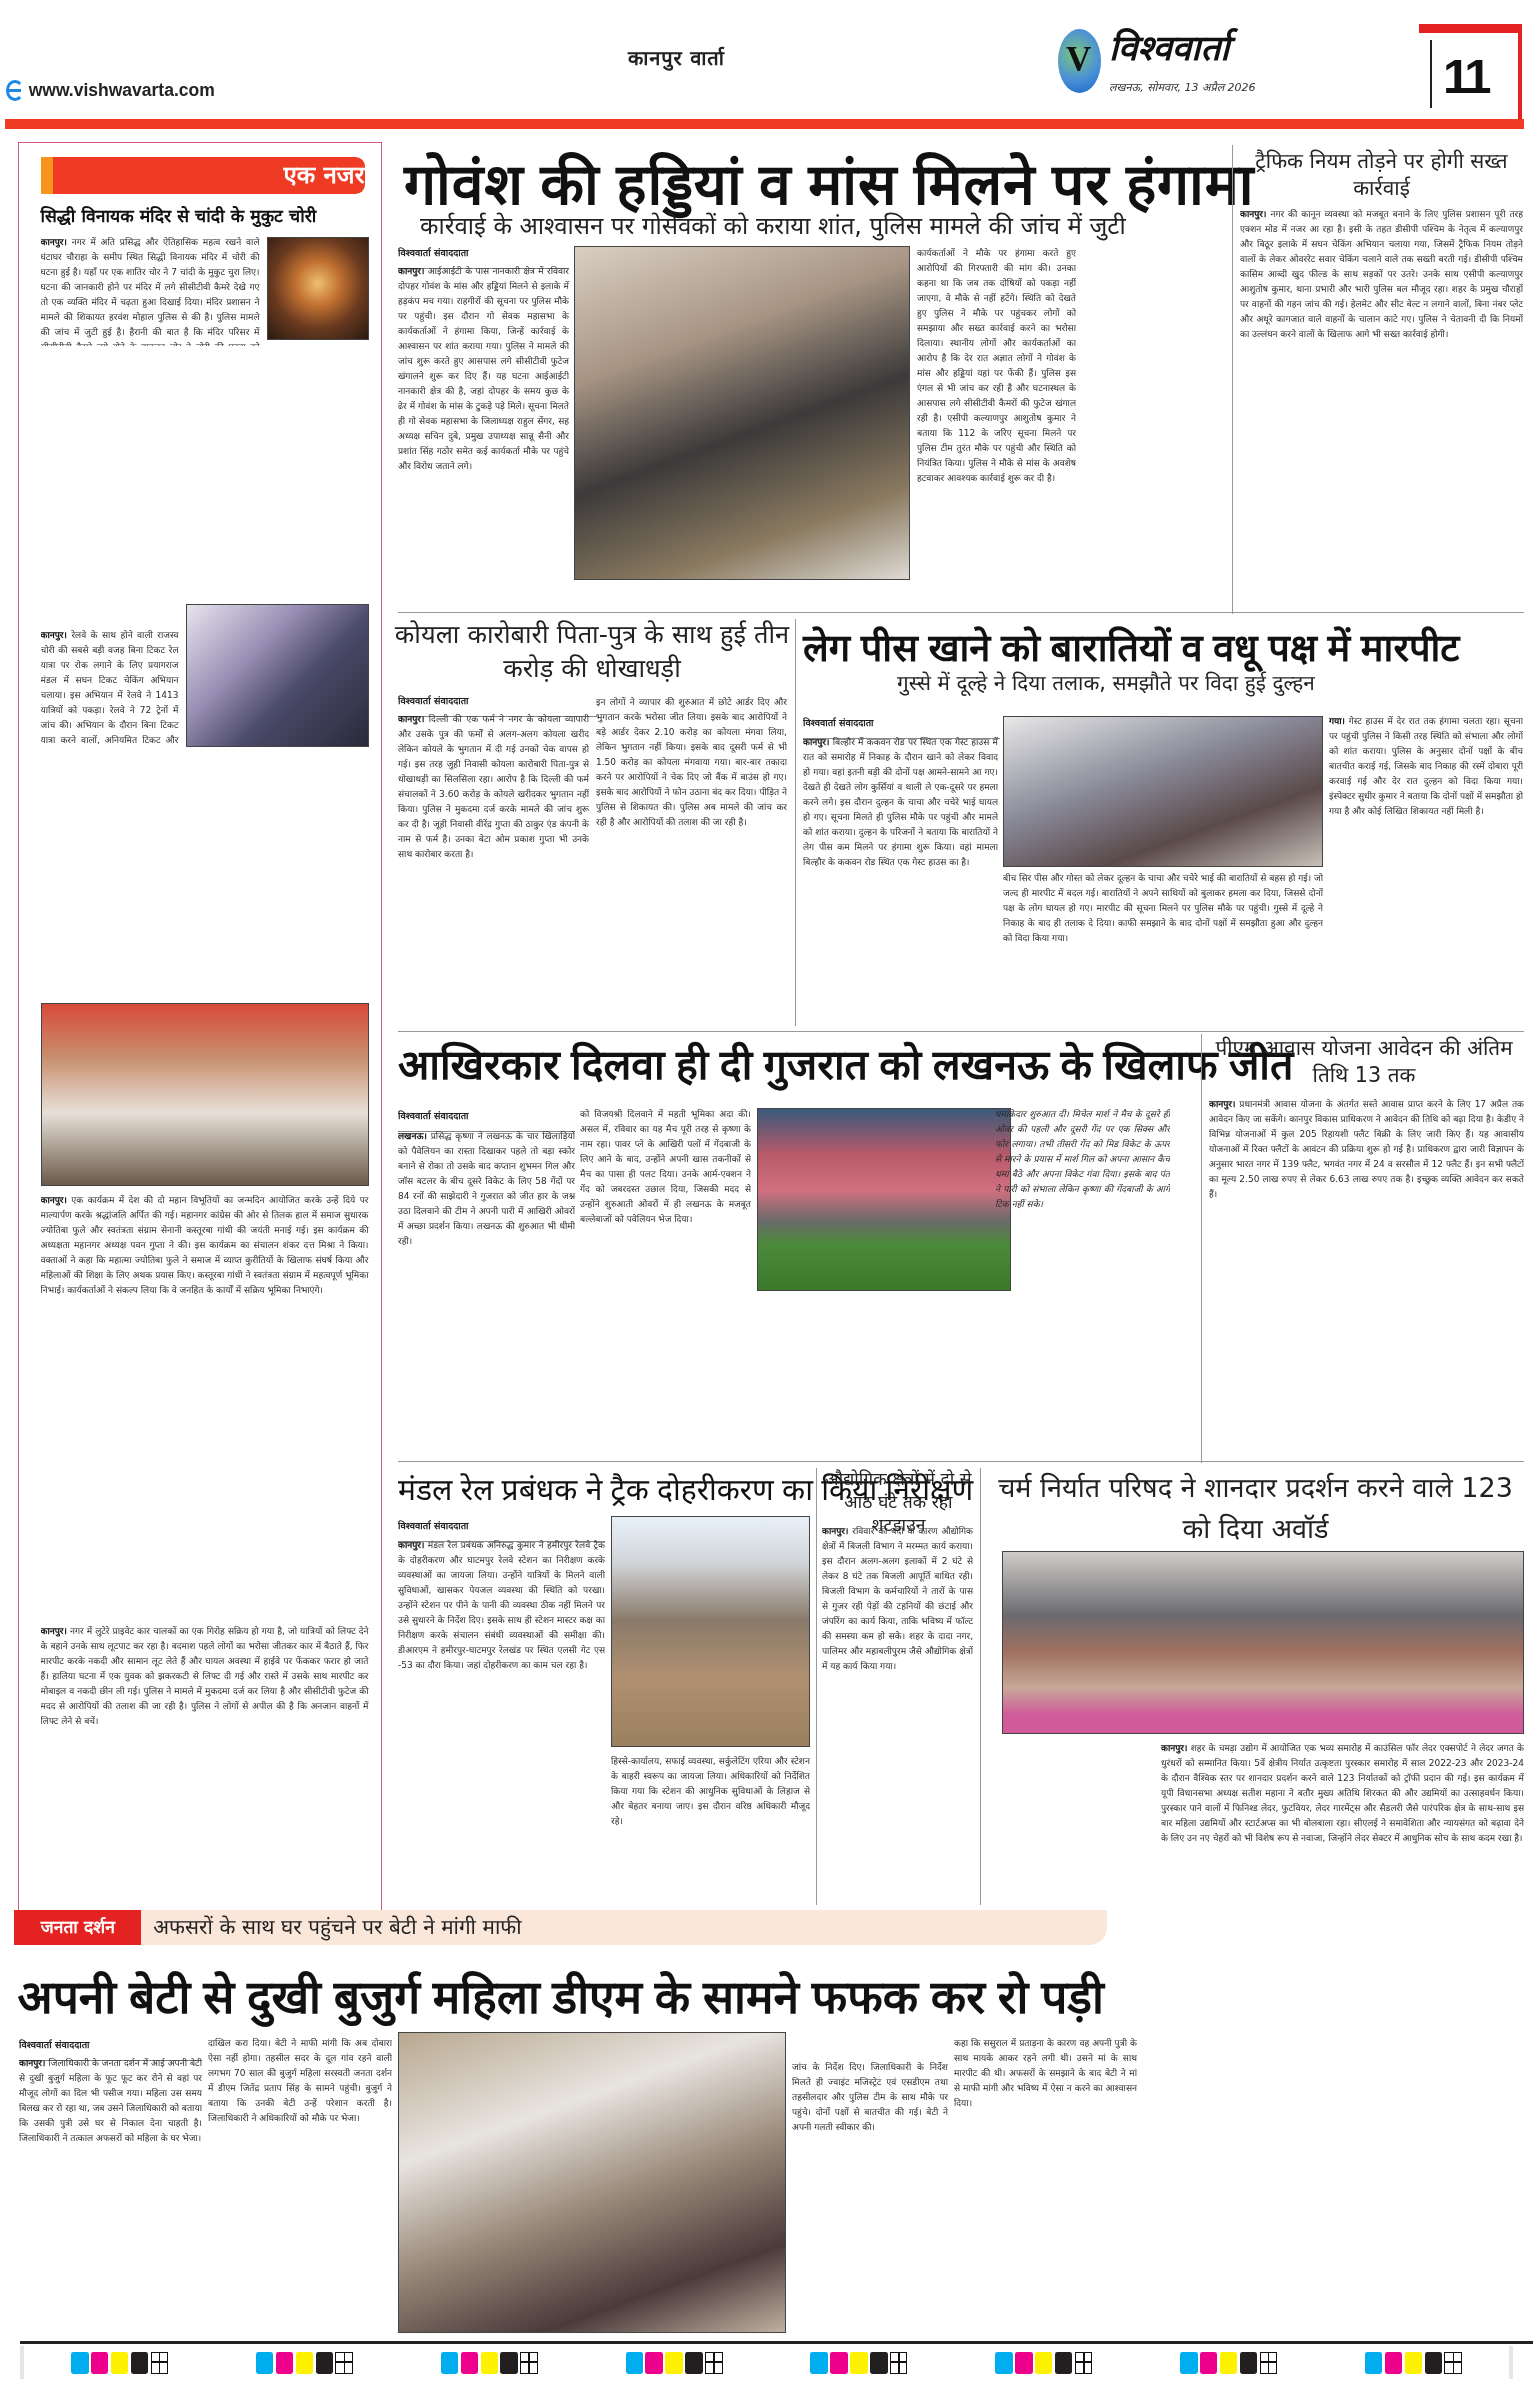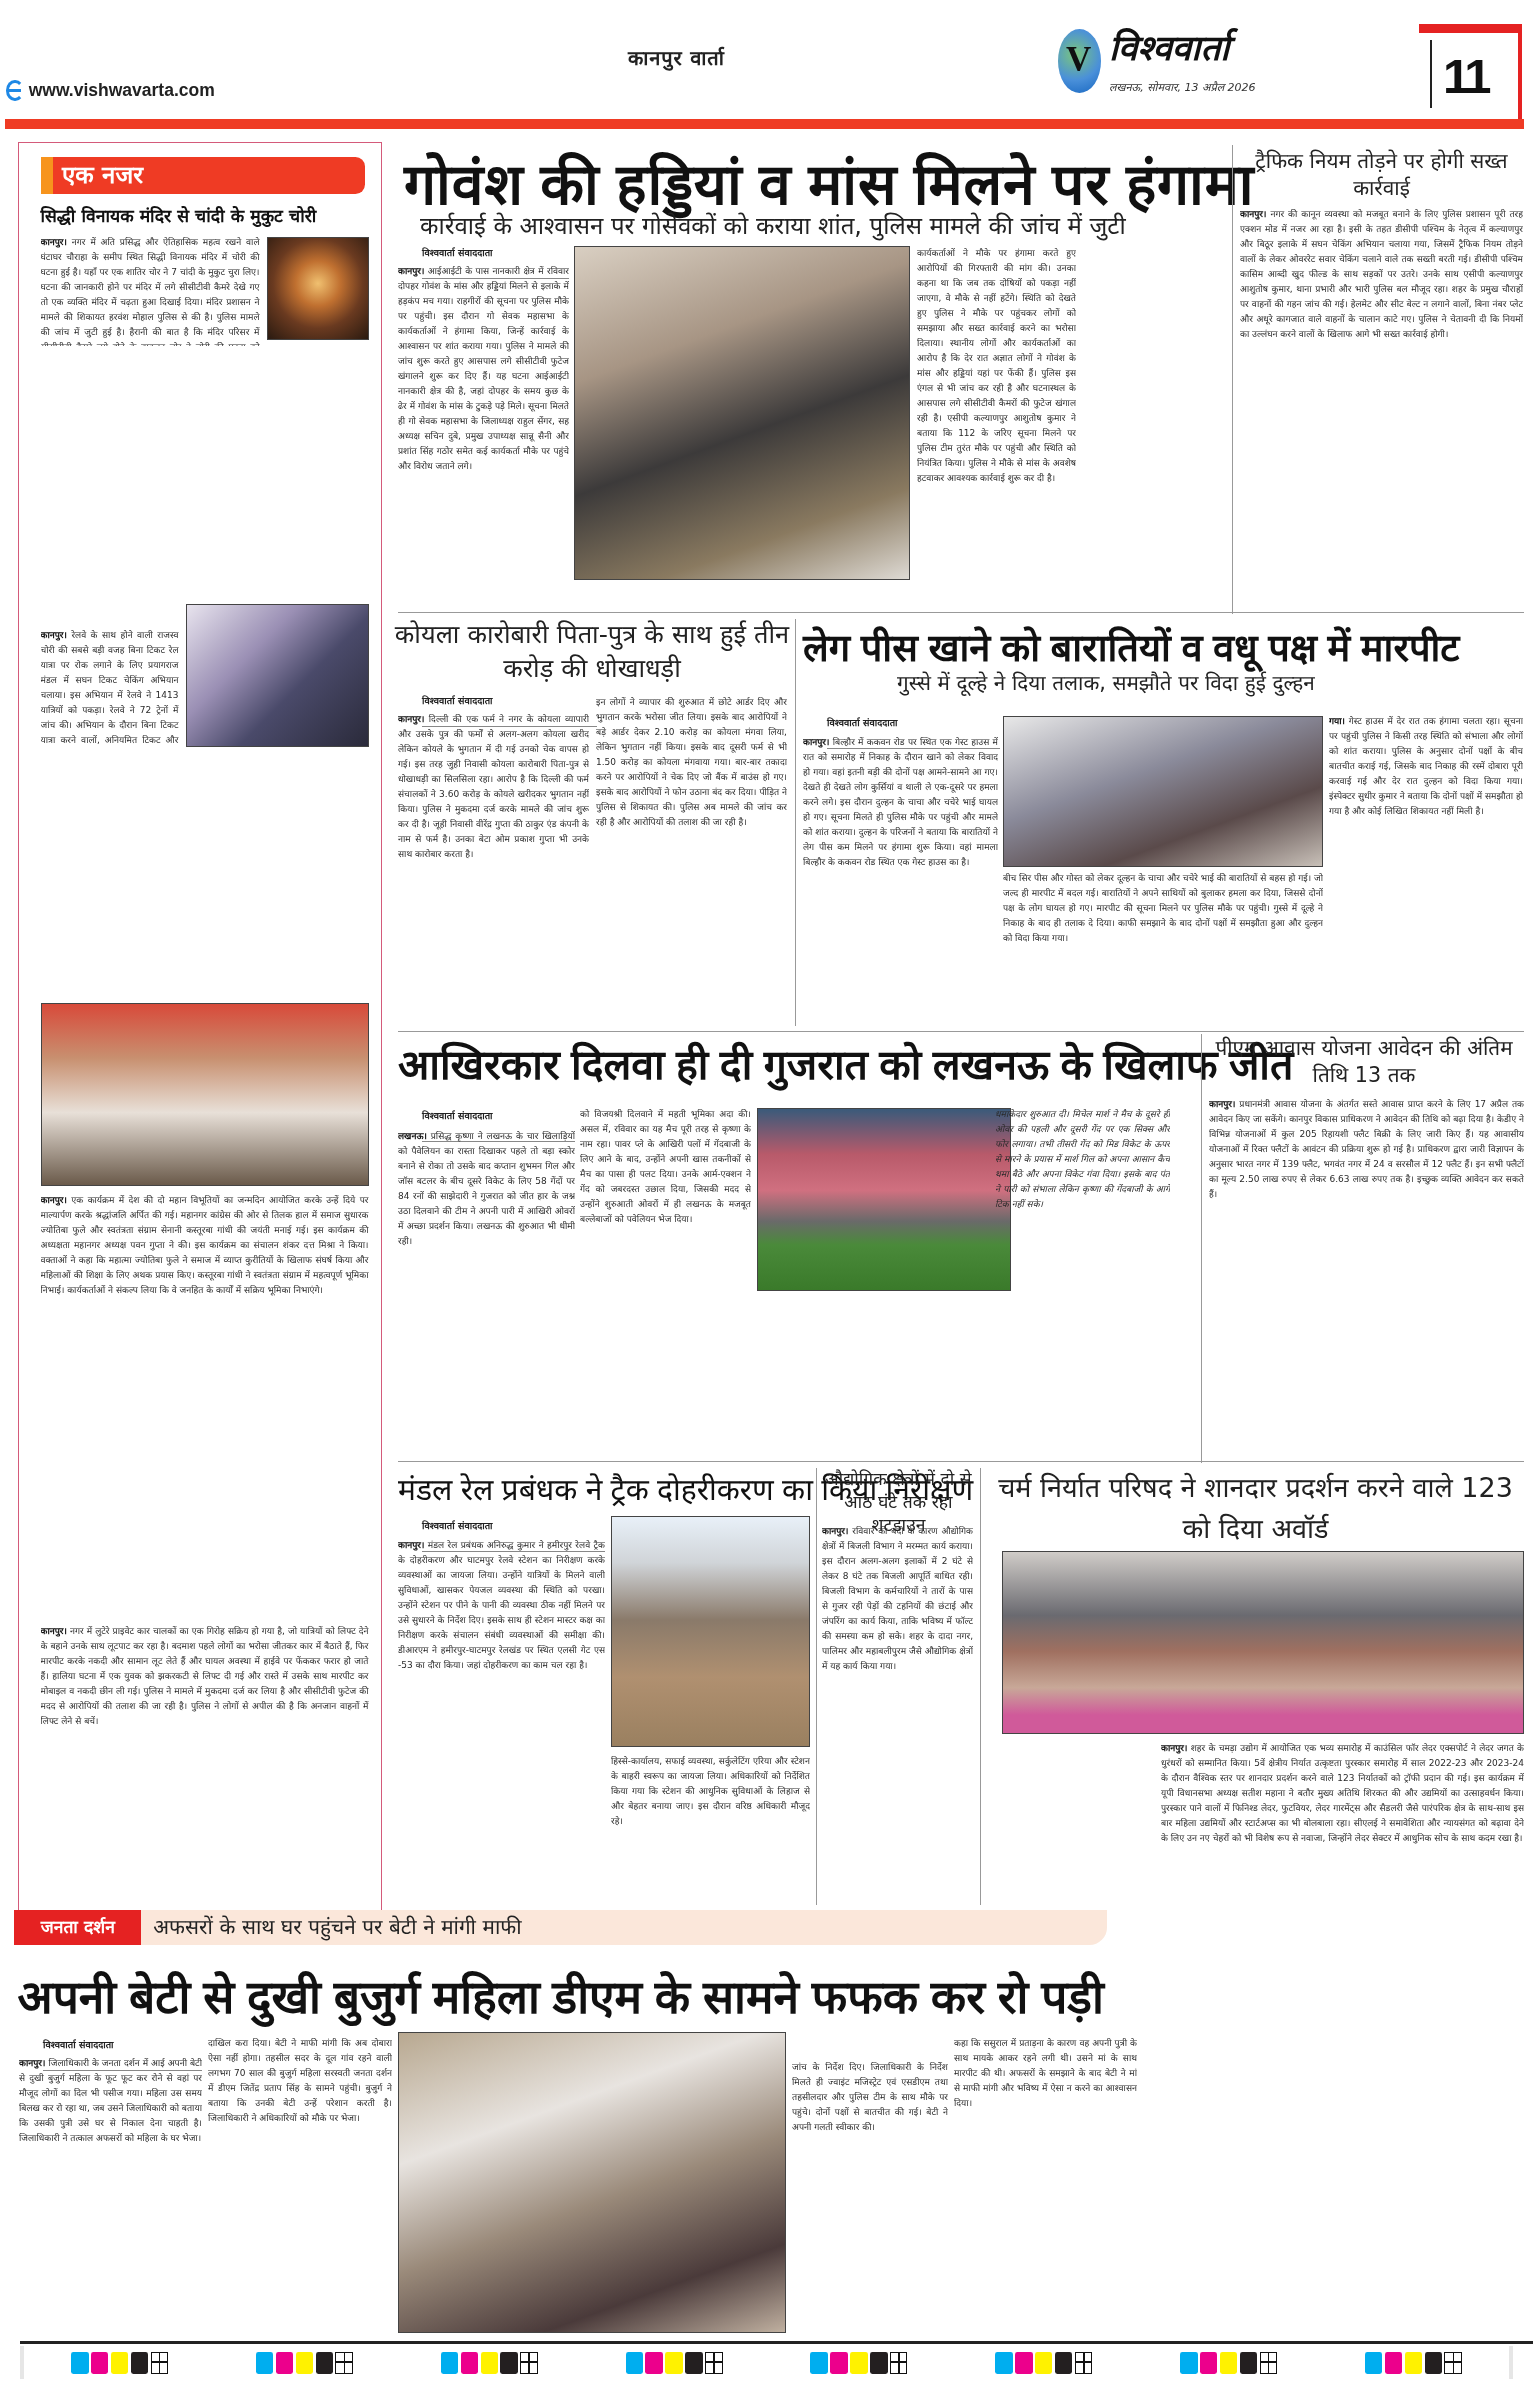--- a/index.html
+++ b/index.html
@@ -15,31 +15,31 @@
   .brand { position: absolute; left: 1058px; top: 29px; display: flex; align-items: center; gap: 8px; }
   .brand-logo { width: 43px; height: 64px; border-radius: 50%; background: radial-gradient(circle at 40% 40%, #7bc67b 0%, #4a90d9 55%, #1565c0 100%); position: relative; }
   .brand-logo::after { content: "V"; position: absolute; left: 8px; top: 11px; font-family: "Liberation Serif", serif; font-size: 35px; font-weight: bold; color: #111; }
   .brand-text { display: flex; flex-direction: column; font-style: italic; }
   .brand-name { font-size: 35px; font-weight: bold; color: #111; line-height: 1.1; }
   .brand-date { font-size: 11px; color: #333; margin-top: 11px; }
   .page-num-box { position: absolute; left: 1419px; top: 24px; width: 103px; height: 105px; border-top: 9.5px solid #e52222; border-right: 4px solid #e52222; }
   .page-num-sep { position: absolute; left: 1430px; top: 40px; width: 1.6px; height: 68px; background: #222; }
   .page-num { position: absolute; left: 1443px; top: 48px; font-family: "Liberation Sans", sans-serif; font-size: 49px; font-weight: bold; color: #111; letter-spacing: -3.2px; }
   .red-rule { position: absolute; left: 4.8px; top: 119px; width: 1519px; height: 9.5px; background: #ef3b24; }
-  .byline { font-size: 9.5px; font-weight: bold; color: #222; border-bottom: 1.6px solid #888; padding-bottom: 19px; margin-bottom: 4.8px; display: inline-block; width: 100%; margin-left: 24px; }
+  .byline { font-size: 9.5px; font-weight: bold; color: #222; border-bottom: 1.6px solid #888; padding-bottom: 9px; margin-bottom: 4.8px; display: inline-block; width: 100%; }
   .body-text { font-size: 9px; line-height: 15px; text-align: justify; color: #2a2a2a; font-family: "DejaVu Sans", sans-serif; }
   .body-text b { color: #111; }
   .photo { position: absolute; border: 0.8px solid #444; overflow: hidden; }
   .col-text { position: absolute; overflow: hidden; }
   .vrule { position: absolute; width: 0.8px; background: #999; }
   .hrule { position: absolute; height: 0.8px; background: #999; }
 
   
   .left-col { position: absolute; left: 17.5px; top: 142px; width: 364px; height: 1773px; border: 1.6px solid #d45a7a; border-right-width: 1.6px; }
-  .ek-nazar { position: absolute; left: 22px; top: 13.5px; width: 324px; height: 37px; background: #ef3b24; border-left: 12.7px solid #f7941d; border-radius: 0 9.5px 9.5px 0; color: #fff; font-size: 24px; font-weight: bold; padding-left: 9.5px; line-height: 37px; }
+  .ek-nazar { position: absolute; left: 22px; top: 13.5px; width: 324px; height: 37px; background: #ef3b24; border-left: 12.7px solid #f7941d; border-radius: 0 9.5px 9.5px 0; color: #fff; font-size: 24px; font-weight: bold; padding-left: 9.5px; line-height: 37px; text-align: right; }
   .lc-headline { position: absolute; left: 22px; font-size: 17.5px; font-weight: bold; color: #111; line-height: 1.35; }
 
   
   .hl-xl { position: absolute; font-family: "Liberation Sans", sans-serif; font-weight: bold; color: #111; white-space: nowrap; }
   .hl-sub { position: absolute; font-size: 24px; color: #222; white-space: nowrap; }
   .side-hl { position: absolute; font-size: 20.7px; color: #222; text-align: center; line-height: 1.3; }
 
   
   .janta-bar { position: absolute; left: 14.3px; top: 1910px; width: 1093px; height: 35px; background: #fbe7da; border-radius: 0 0 17.5px 0; }
   .janta-tag { position: absolute; left: 0; top: 0; height: 35px; width: 127px; background: #e52222; color: #fff; font-size: 17.5px; font-weight: bold; text-align: center; line-height: 35px; }

